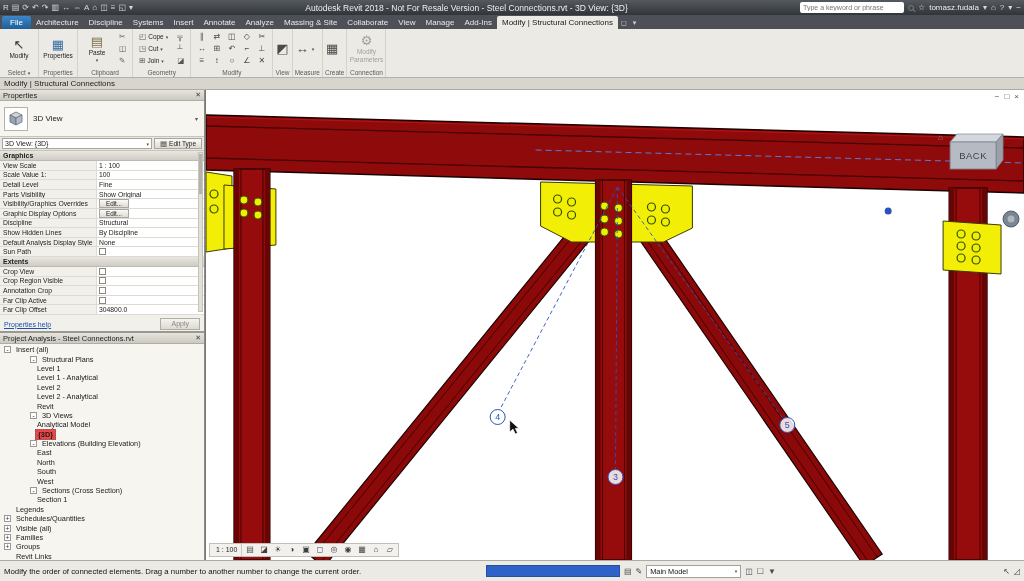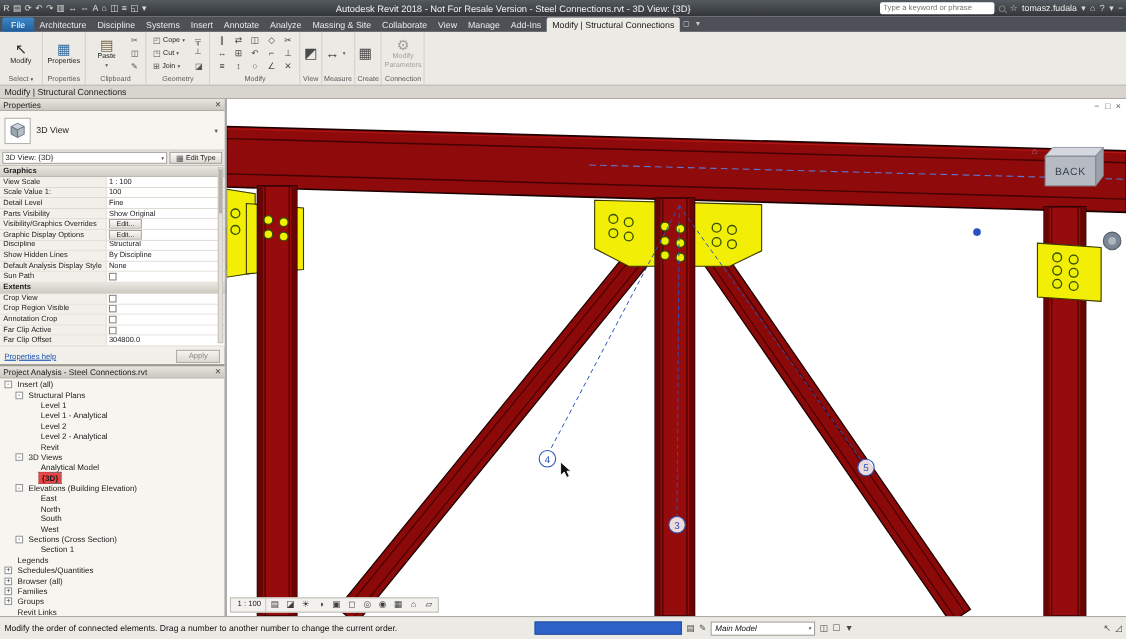--- a/index.html
+++ b/index.html
@@ -65,40 +65,40 @@
   .chk{width:7px;height:7px;border:1px solid #8a8780;background:#fff;display:inline-block;}
   .applyrow{height:14px;display:flex;align-items:center;padding:0 4px;margin-top:auto;}
   .helplink{font-size:7px;color:#1a52b0;text-decoration:underline;}
   .applybtn{margin-left:auto;border:1px solid #b0ada6;background:linear-gradient(#f4f3ef,#dcd9d2);color:#8a8780;font-size:7px;padding:0 10px;line-height:10px;}
   .pscroll{position:absolute;right:1px;top:62px;width:5px;height:160px;background:#e2dfd8;border:1px solid #c6c3bb;}
   .pscroll i{display:block;width:3px;height:40px;background:#b5b2aa;margin:1px auto;}
   
   .browser{flex:1;display:flex;flex-direction:column;background:#f7f5ef;min-height:0;}
   .tree{flex:1;overflow:hidden;padding-top:1px;font-size:7.3px;color:#1a1a1a;}
   .trow{height:9.4px;display:flex;align-items:center;white-space:nowrap;}
-  .lvl0{padding-left:4px;}.lvl1{padding-left:14px;}.lvl2{padding-left:25px;}
+  .lvl0{padding-left:4px;}.lvl1{padding-left:14px;margin-left:16px;}.lvl2{padding-left:25px;}
   .exp{width:7px;height:7px;border:1px solid #999;background:#fff;font-size:6.5px;line-height:5.5px;text-align:center;color:#333;margin-right:3px;flex:0 0 auto;}
   .exp.plus::before{content:"+";}
   .exp.minus::before{content:"-";}
   .noexp{width:10px;flex:0 0 auto;}
   .trow .lab{padding:0 2px;}
   .trow.sel .lab{background:#ef4444;border:1px dotted #667;font-weight:bold;}
   
   .viewport{flex:1;position:relative;background:#fff;overflow:hidden;border-left:1px solid #777;}
   .viewport svg{position:absolute;inset:0;font-family:"Liberation Sans",sans-serif;}
   .vpctrl{position:absolute;top:2px;right:5px;display:flex;gap:5px;font-size:8px;color:#555;z-index:3;}
   .viewbar{position:absolute;left:3px;bottom:3px;height:14px;background:#f2f1ed;border:1px solid #c2bfb7;display:flex;align-items:center;z-index:3;padding:0 2px;gap:1px;}
   .viewbar .scale{font-size:7px;color:#222;border-right:1px solid #ccc9c1;padding:0 4px;line-height:12px;}
   .viewbar span.vico{width:13px;text-align:center;font-size:8px;color:#3e3e3e;line-height:12px;}
   
   .statusbar{height:21px;background:#eceae5;border-top:1px solid #aeaba4;display:flex;align-items:center;font-size:7.8px;color:#111;padding:0 4px;gap:4px;flex:0 0 auto;}
   .sb-msg{width:478px;flex:0 0 auto;white-space:nowrap;overflow:hidden;}
   .sb-progress{width:134px;height:12px;background:#2f62c9;border:1px solid #24509f;flex:0 0 auto;}
   .sbico{font-size:8px;color:#4a4a4a;}
-  .sbsel{border:1px solid #a2a09a;background:#fff;height:13px;display:flex;align-items:center;font-size:7.3px;padding:0 3px;gap:8px;min-width:95px;font-style:italic;}
+  .sbsel{border:1px solid #a2a09a;background:#fff;height:13px;display:flex;align-items:center;font-size:7.3px;padding:0 3px;gap:8px;min-width:95px;}
   .sbsel .caret{margin-left:auto;}
   .sb-spacer{flex:1;}
 </style>
 </head>
 <body>
 
 <div class="app">
 
   <div class="titlebar">
     <div class="qat">
@@ -479,21 +479,21 @@
           <div class="trow lvl0">
               <span class="noexp"></span>
               <span class="lab">Legends</span>
             </div>
           <div class="trow lvl0">
               <span class="exp plus"></span>
               <span class="lab">Schedules/Quantities</span>
             </div>
           <div class="trow lvl0">
               <span class="exp plus"></span>
-              <span class="lab">Browser (all)</span>
+              <span class="lab">Visible (all)</span>
             </div>
           <div class="trow lvl0">
               <span class="exp plus"></span>
               <span class="lab">Families</span>
             </div>
           <div class="trow lvl0">
               <span class="exp plus"></span>
               <span class="lab">Groups</span>
             </div>
           <div class="trow lvl0">

